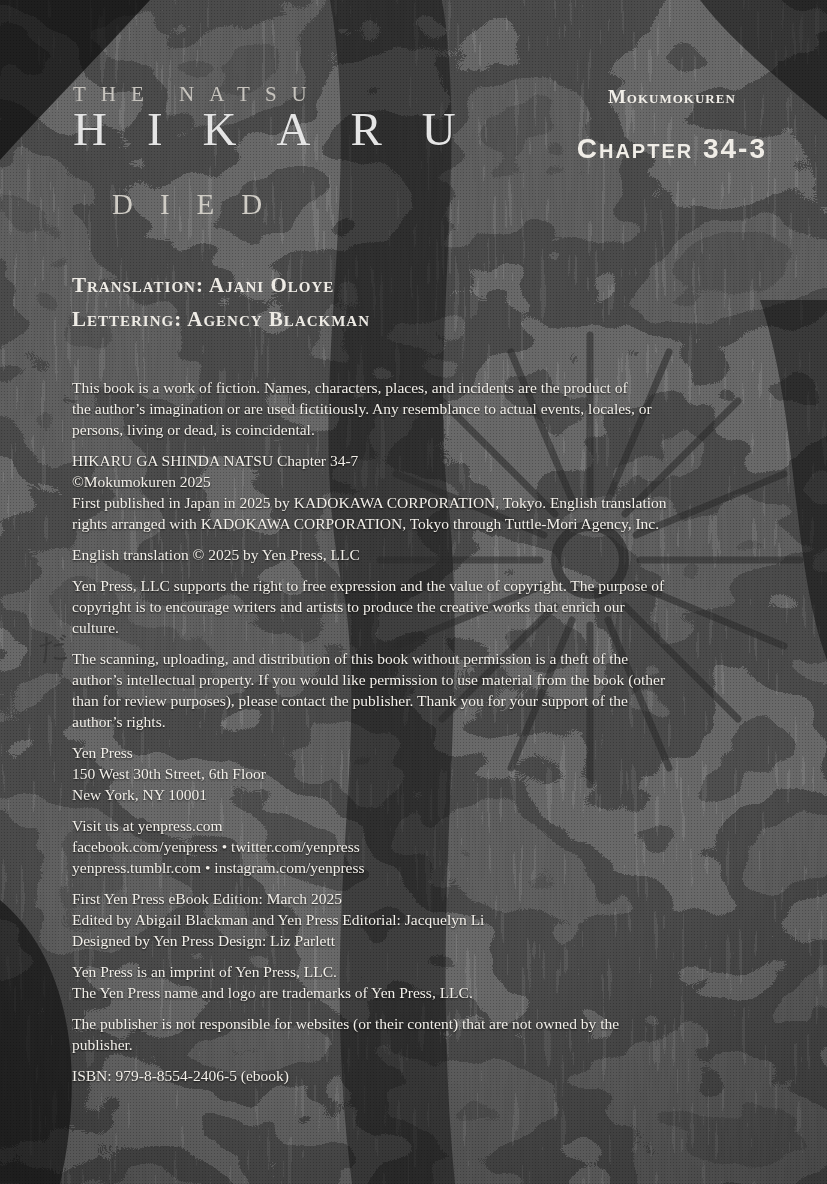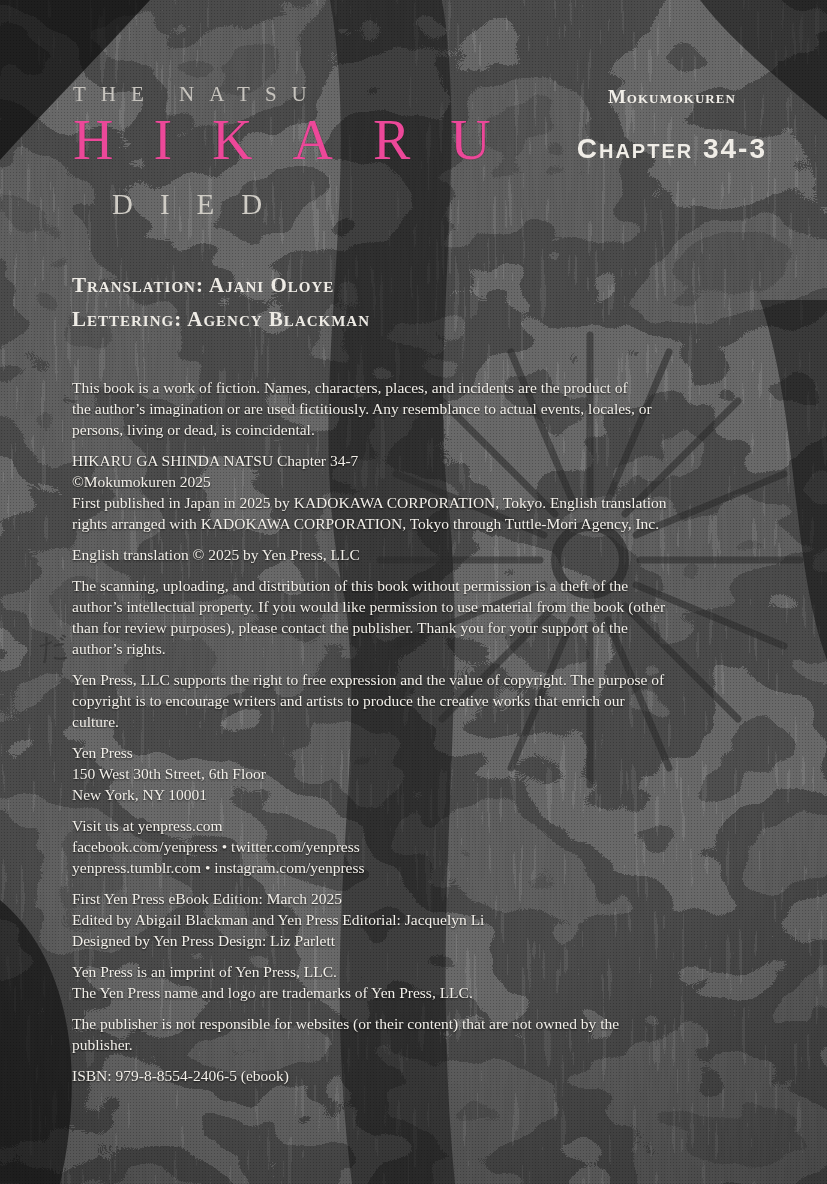--- a/index.html
+++ b/index.html
@@ -20,21 +20,21 @@
   }
   .vignette {
     position: absolute; inset: 0;
     background: radial-gradient(ellipse 120% 90% at 45% 35%, rgba(0,0,0,0) 55%, rgba(0,0,0,0.38) 100%);
     pointer-events: none;
   }
 
   
   .logo-line { position: absolute; left: 73px; color: #d3d0c9; white-space: nowrap; }
   .logo-top  { top: 82px;  font-size: 21px; letter-spacing: 15px; color: #c7c4be; }
-  .logo-main { top: 108px; font-size: 56px; letter-spacing: 40px; color: #ec4899;
+  .logo-main { top: 102px; font-size: 47px; letter-spacing: 40px; color: #e5e5e5;
                text-shadow: 0 0 1px rgba(20,20,20,0.6); }
   .logo-bottom { top: 188px; font-size: 29px; letter-spacing: 27px; color: #d0cdc6; margin-left: 39px; }
 
   .byline {
     position: absolute; top: 80px; right: 60px;
     text-align: center; color: #f0ede7;
   }
   .author {
     font-family: "Liberation Serif", serif;
     font-weight: bold; font-variant: small-caps;
@@ -148,27 +148,27 @@
 
   <main class="colophon">
     <p class="block">This book is a work of fiction. Names, characters, places, and incidents are the product of
 the author’s imagination or are used fictitiously. Any resemblance to actual events, locales, or
 persons, living or dead, is coincidental.</p>
     <p class="block">HIKARU GA SHINDA NATSU Chapter 34-7
 ©Mokumokuren 2025
 First published in Japan in 2025 by KADOKAWA CORPORATION, Tokyo. English translation
 rights arranged with KADOKAWA CORPORATION, Tokyo through Tuttle-Mori Agency, Inc.</p>
     <p class="block">English translation © 2025 by Yen Press, LLC</p>
+    <p class="block">Yen Press, LLC supports the right to free expression and the value of copyright. The purpose of
+copyright is to encourage writers and artists to produce the creative works that enrich our
+culture.</p>
     <p class="block">The scanning, uploading, and distribution of this book without permission is a theft of the
 author’s intellectual property. If you would like permission to use material from the book (other
 than for review purposes), please contact the publisher. Thank you for your support of the
 author’s rights.</p>
-    <p class="block">Yen Press, LLC supports the right to free expression and the value of copyright. The purpose of
-copyright is to encourage writers and artists to produce the creative works that enrich our
-culture.</p>
     <p class="block">Yen Press
 150 West 30th Street, 6th Floor
 New York, NY 10001</p>
     <p class="block">Visit us at yenpress.com
 facebook.com/yenpress • twitter.com/yenpress
 yenpress.tumblr.com • instagram.com/yenpress</p>
     <p class="block">First Yen Press eBook Edition: March 2025
 Edited by Abigail Blackman and Yen Press Editorial: Jacquelyn Li
 Designed by Yen Press Design: Liz Parlett</p>
     <p class="block">Yen Press is an imprint of Yen Press, LLC.

